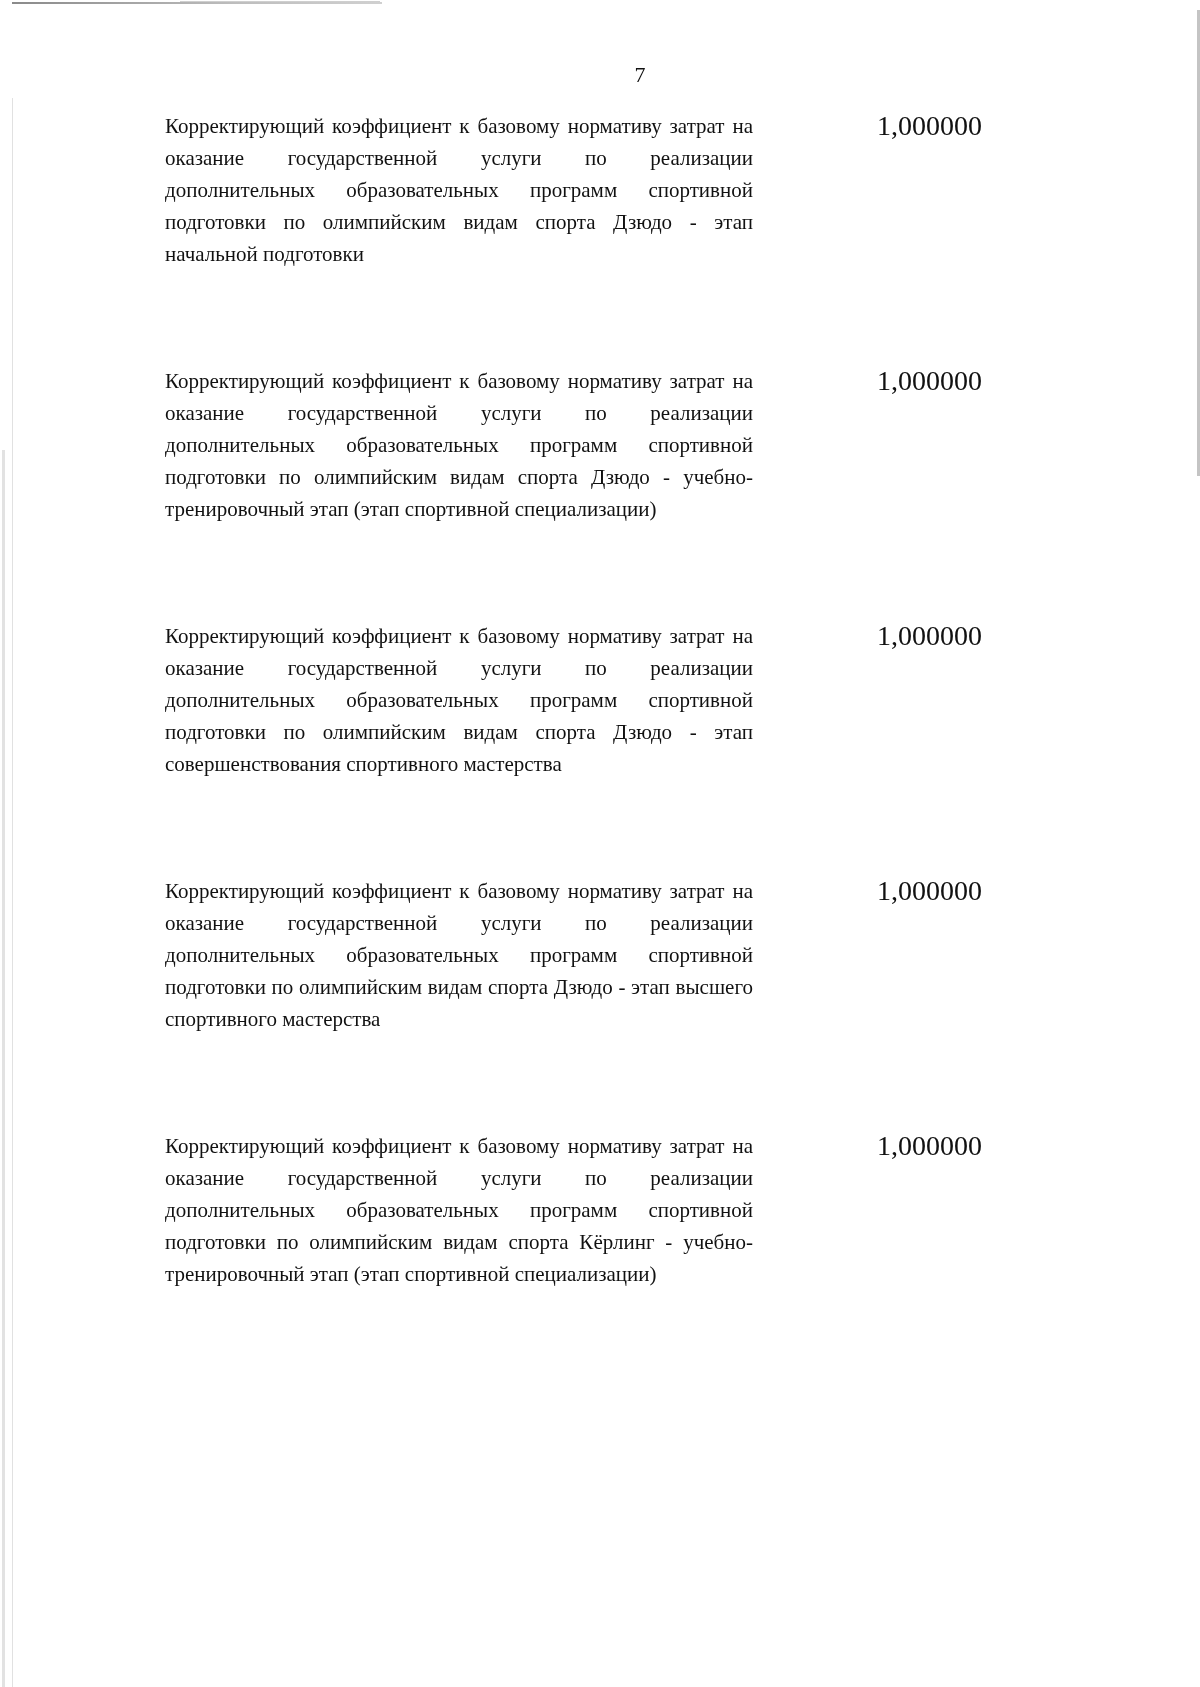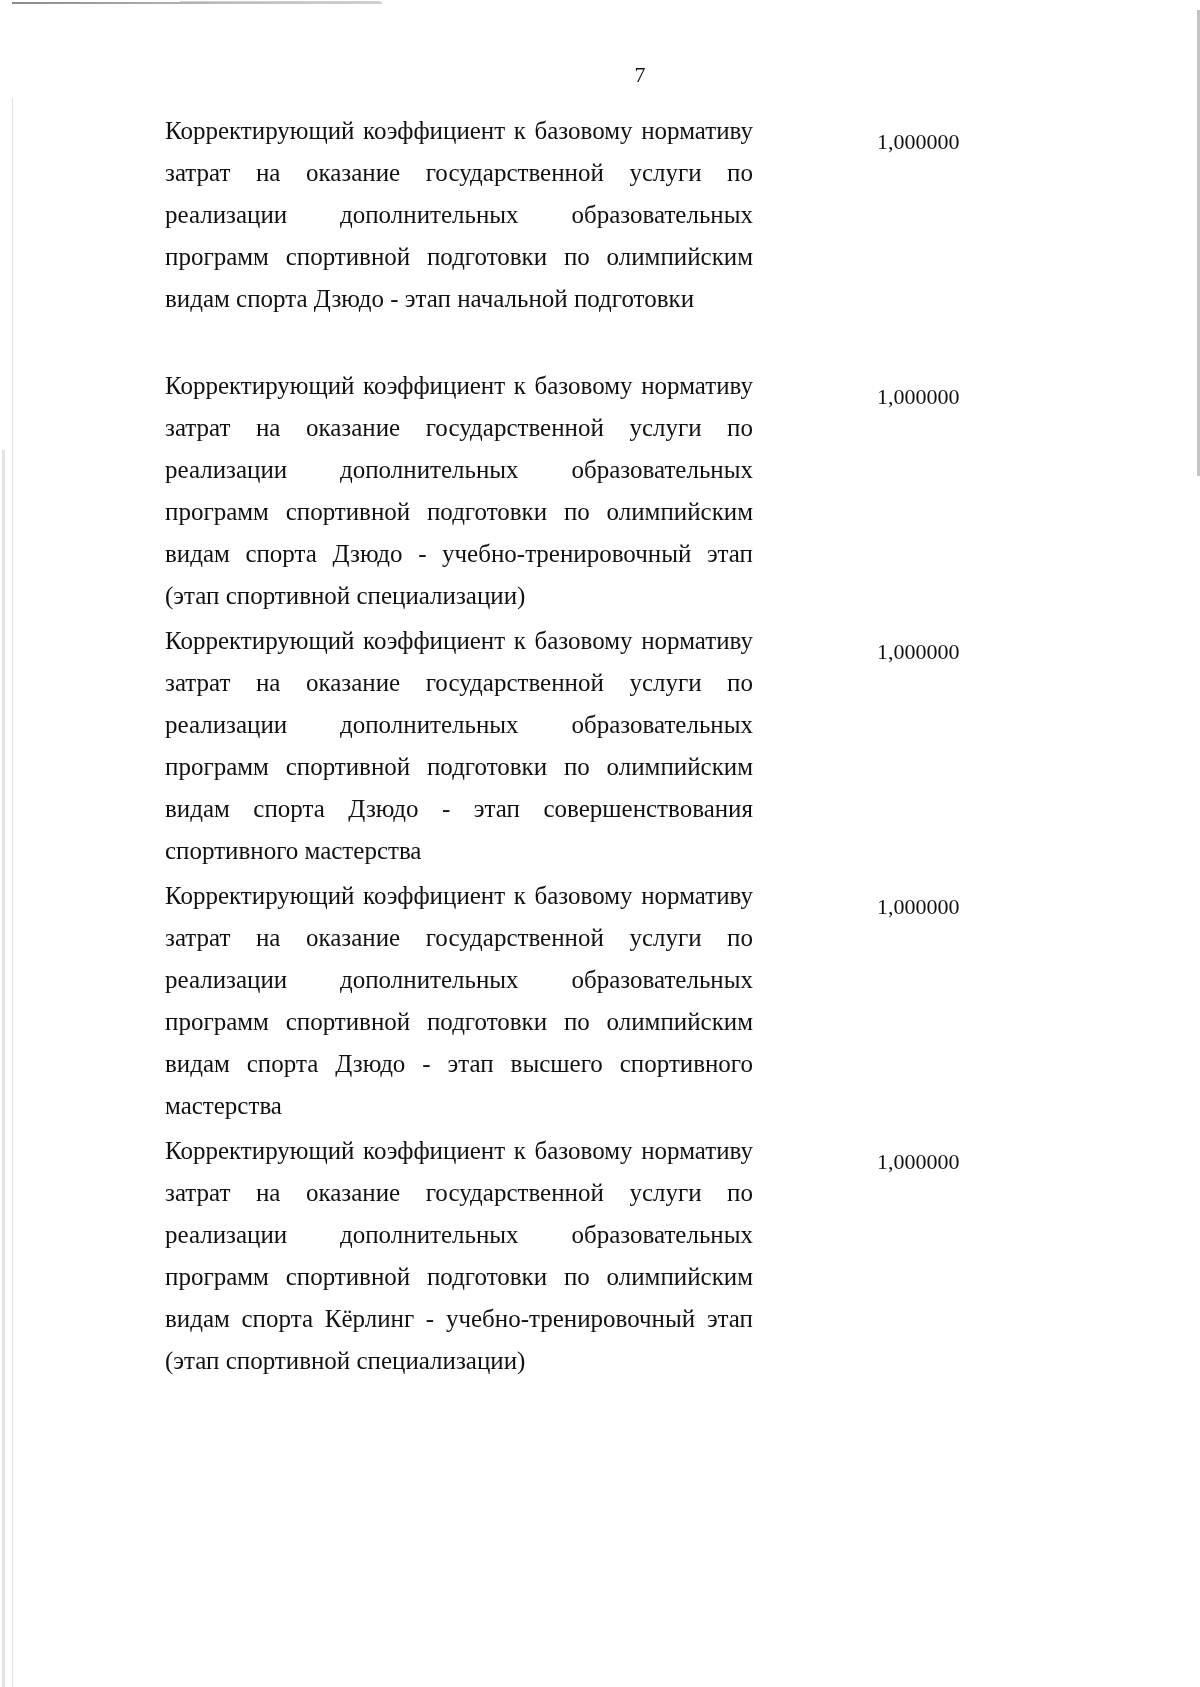--- a/index.html
+++ b/index.html
@@ -68,31 +68,31 @@
       padding-left: 80px;
       box-sizing: border-box;
     }
     .entry {
       position: absolute;
       left: 165px;
       width: 1000px;
     }
     .entry-text {
       width: 588px;
-      font-size: 25px;
-      line-height: 42px;
+      font-size: 21px;
+      line-height: 32px;
       text-align: justify;
       text-align-last: left;
       margin: 0;
     }
     .entry-value {
       position: absolute;
       left: 712px;
-      top: 16px;
-      font-size: 22px;
+      top: 0;
+      font-size: 28px;
       line-height: 32px;
     }
   </style>
 </head>
 <body>
 
 <div class="scan-top-line"></div>
 <div class="scan-top-line-2"></div>
 <div class="scan-left-edge"></div>
 <div class="scan-left-edge-2"></div>

